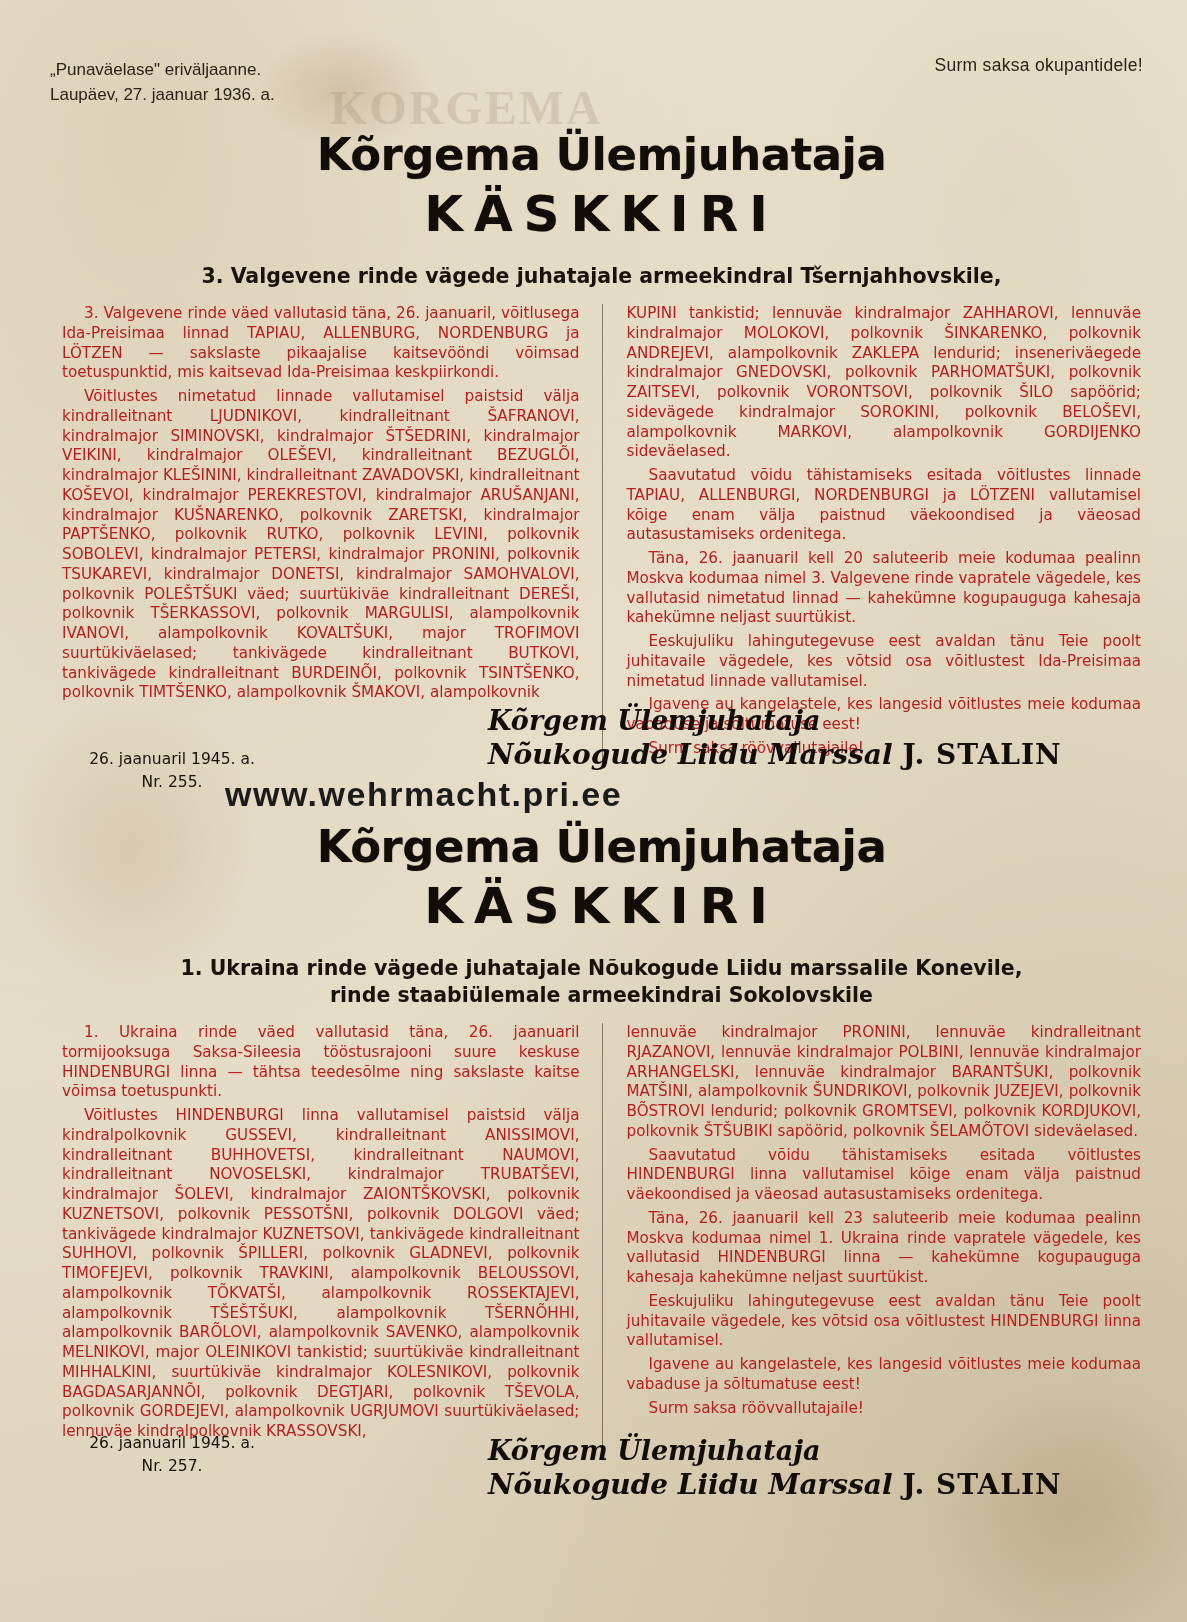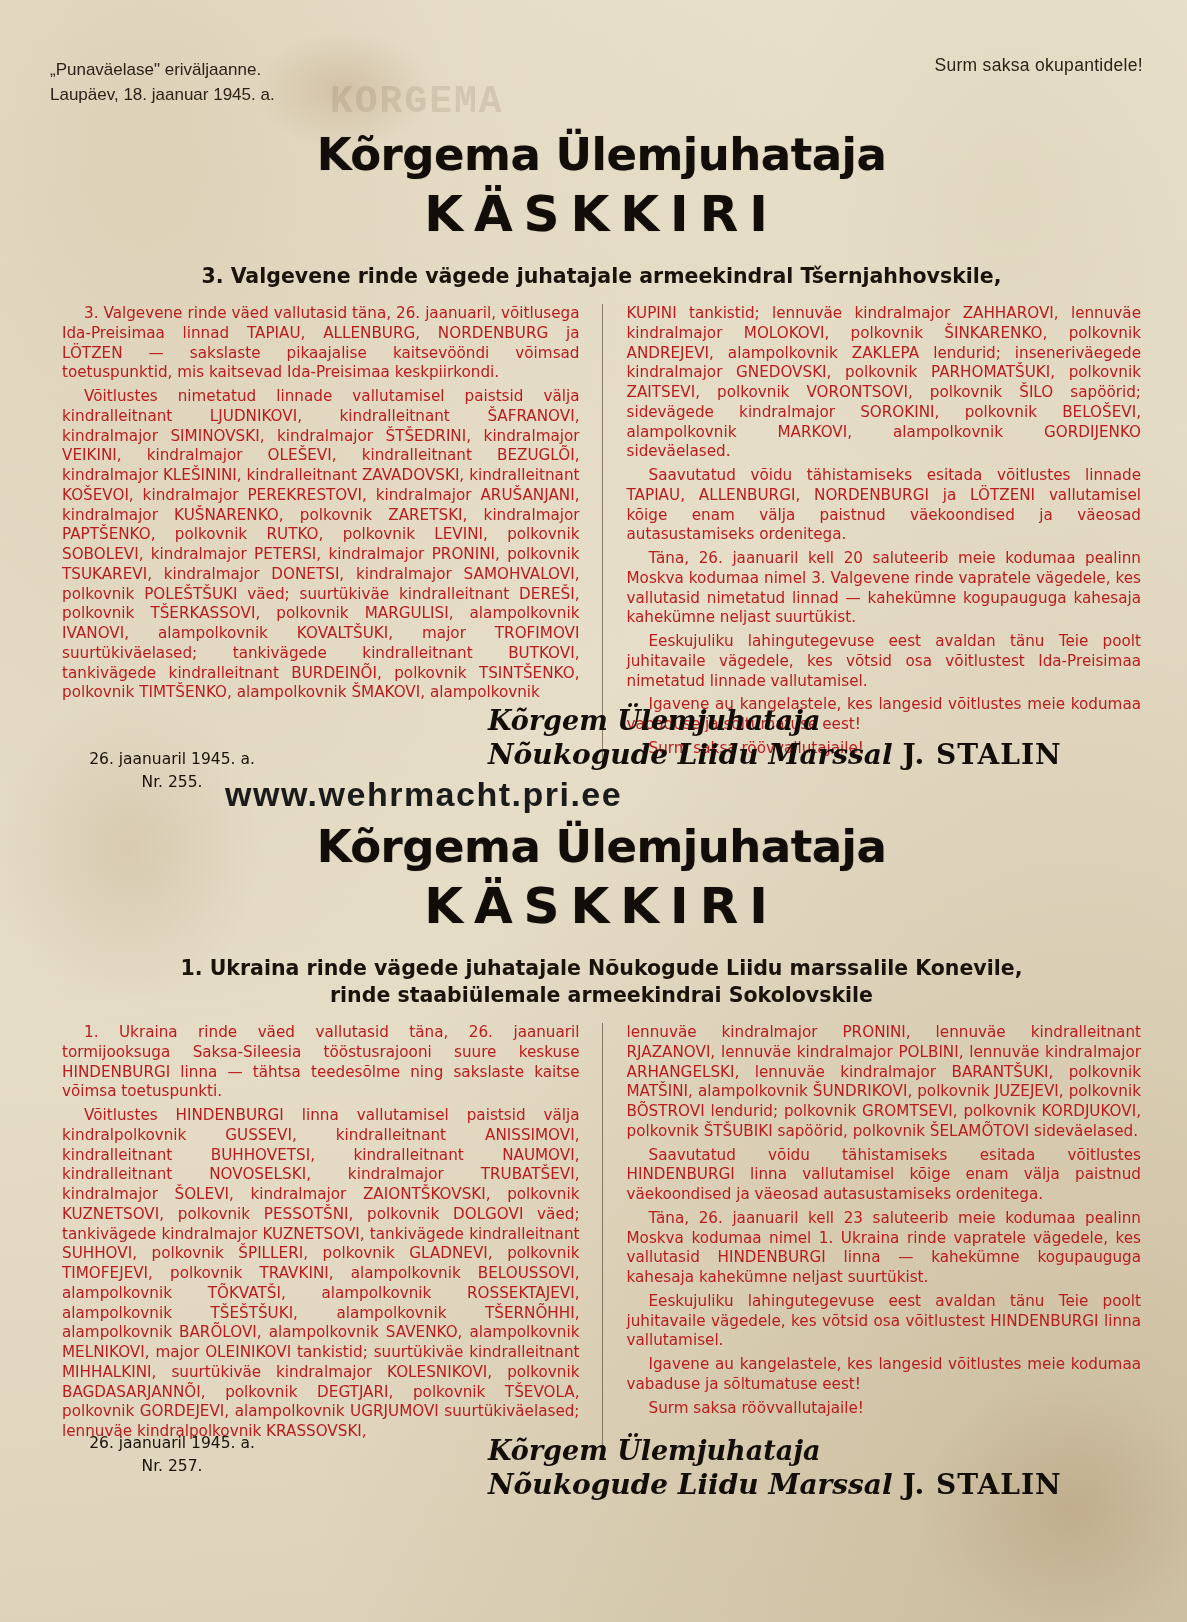--- a/index.html
+++ b/index.html
@@ -42,22 +42,22 @@
     font-size:17px; line-height:1.45; color:#2b2218;
   }
   .meta-right {
     position:absolute; right:44px; top:55px;
     font-size:17.5px; color:#2b2218;
     letter-spacing:0.3px;
   }
 
   .ghost {
     position:absolute; left:330px; top:80px;
-    font-family:Liberation Mono, monospace;
-    font-weight:bold; font-size:38px;
+    font-family:Liberation Serif, serif;
+    font-weight:bold; font-size:48px;
     color:rgba(120,95,70,0.16);
     letter-spacing:2px;
   }
 
   .order { position:absolute; left:16px; right:0; }
 
   .title1 {
     text-align:center;
     font-family:"DejaVu Sans", sans-serif;
     font-weight:bold;
@@ -144,21 +144,21 @@
 
 <div class="paper"></div>
 <div class="stain1"></div>
 <div class="stain2"></div>
 <div class="stain3"></div>
 
 <div class="content">
 
   <div class="meta-left">
     <div>„Punaväelase" eriväljaanne.</div>
-    <div>Laupäev, 18. jaanuar 1945. a.</div>
+    <div>Laupäev, 27. jaanuar 1936. a.</div>
   </div>
 
   <div class="meta-right">Surm saksa okupantidele!</div>
 
   <div class="ghost">KORGEMA</div>
 
   <div class="order" style="top:128px;">
     <div class="title1">Kõrgema Ülemjuhataja</div>
     <div class="title2">KÄSKKIRI</div>
     <div class="subtitle">

